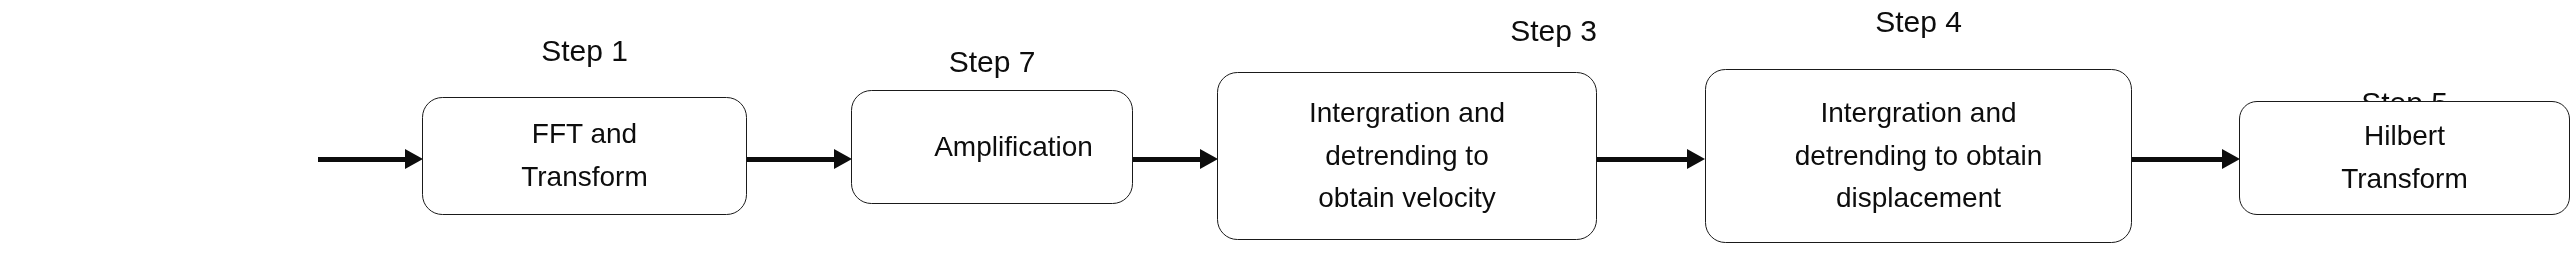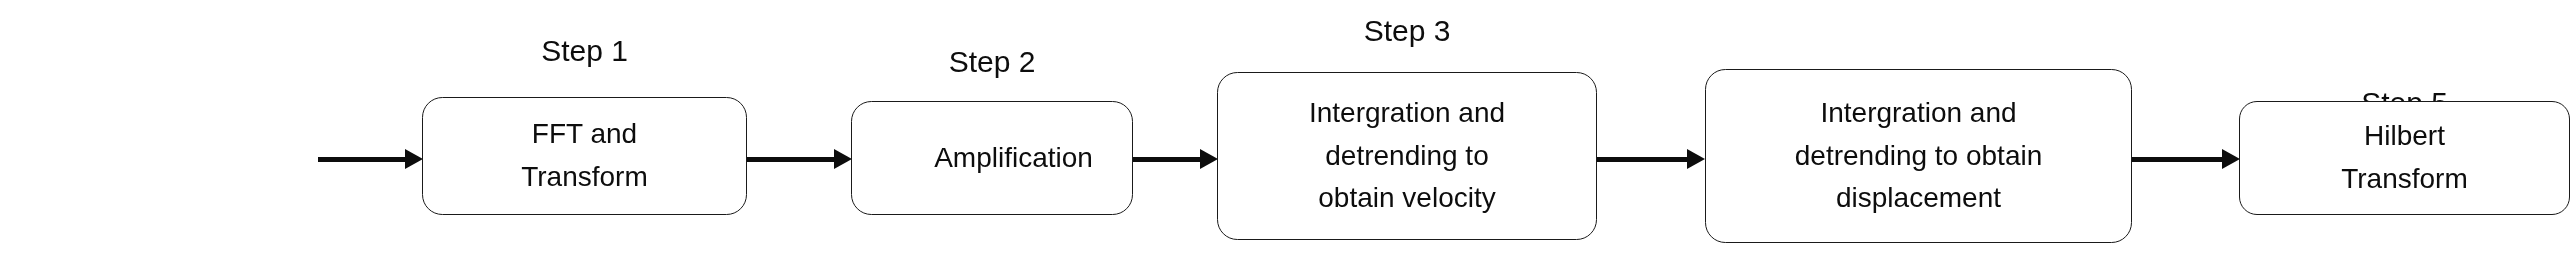--- a/index.html
+++ b/index.html
@@ -88,30 +88,31 @@
     </div>
     <div class="connector" style="left: 2132px; top: 157px; width: 107px;">
       <div class="shaft" style="width: 91px;"></div>
       <div class="head" style="left: 90px;"></div>
     </div>
     <div class="step-label" style="left: 422px; width: 325px; top: 36px;">Step 1</div>
     <div class="flow-node" style="left: 422px; top: 97px; width: 325px; height: 118px;">
       <div class="node-text">FFT and
 Transform</div>
     </div>
-    <div class="step-label" style="left: 851px; width: 282px; top: 47px;">Step 2</div>
-    <div class="flow-node" style="left: 851px; top: 101px; width: 282px; height: 114px; padding-left: 43px;">
+    <div class="step-label" style="left: 851px; width: 282px; top: 47px;">Step 7</div>
+    <div class="flow-node" style="left: 851px; top: 90px; width: 282px; height: 114px; padding-left: 43px;">
       <div class="node-text">Amplification</div>
     </div>
-    <div class="step-label" style="left: 1217px; width: 380px; top: 15.6px;">Step 3</div>
+    <div class="step-label" style="left: 1217px; width: 380px; top: 15.6px; text-align: right;">Step 3</div>
     <div class="flow-node" style="left: 1217px; top: 72px; width: 380px; height: 168px;">
       <div class="node-text">Intergration and
 detrending to
 obtain velocity</div>
     </div>
+    <div class="step-label" style="left: 1705px; width: 427px; top: 7.2px;">Step 4</div>
     <div class="flow-node" style="left: 1705px; top: 69px; width: 427px; height: 174px;">
       <div class="node-text">Intergration and
 detrending to obtain
 displacement</div>
     </div>
     <div class="step-label" style="left: 2239px; width: 331px; top: 44px; margin-top: 44px;">Step 5</div>
     <div class="flow-node" style="left: 2239px; top: 101px; width: 331px; height: 114px; border-radius: 18px;">
       <div class="node-text">Hilbert
 Transform</div>
     </div>

